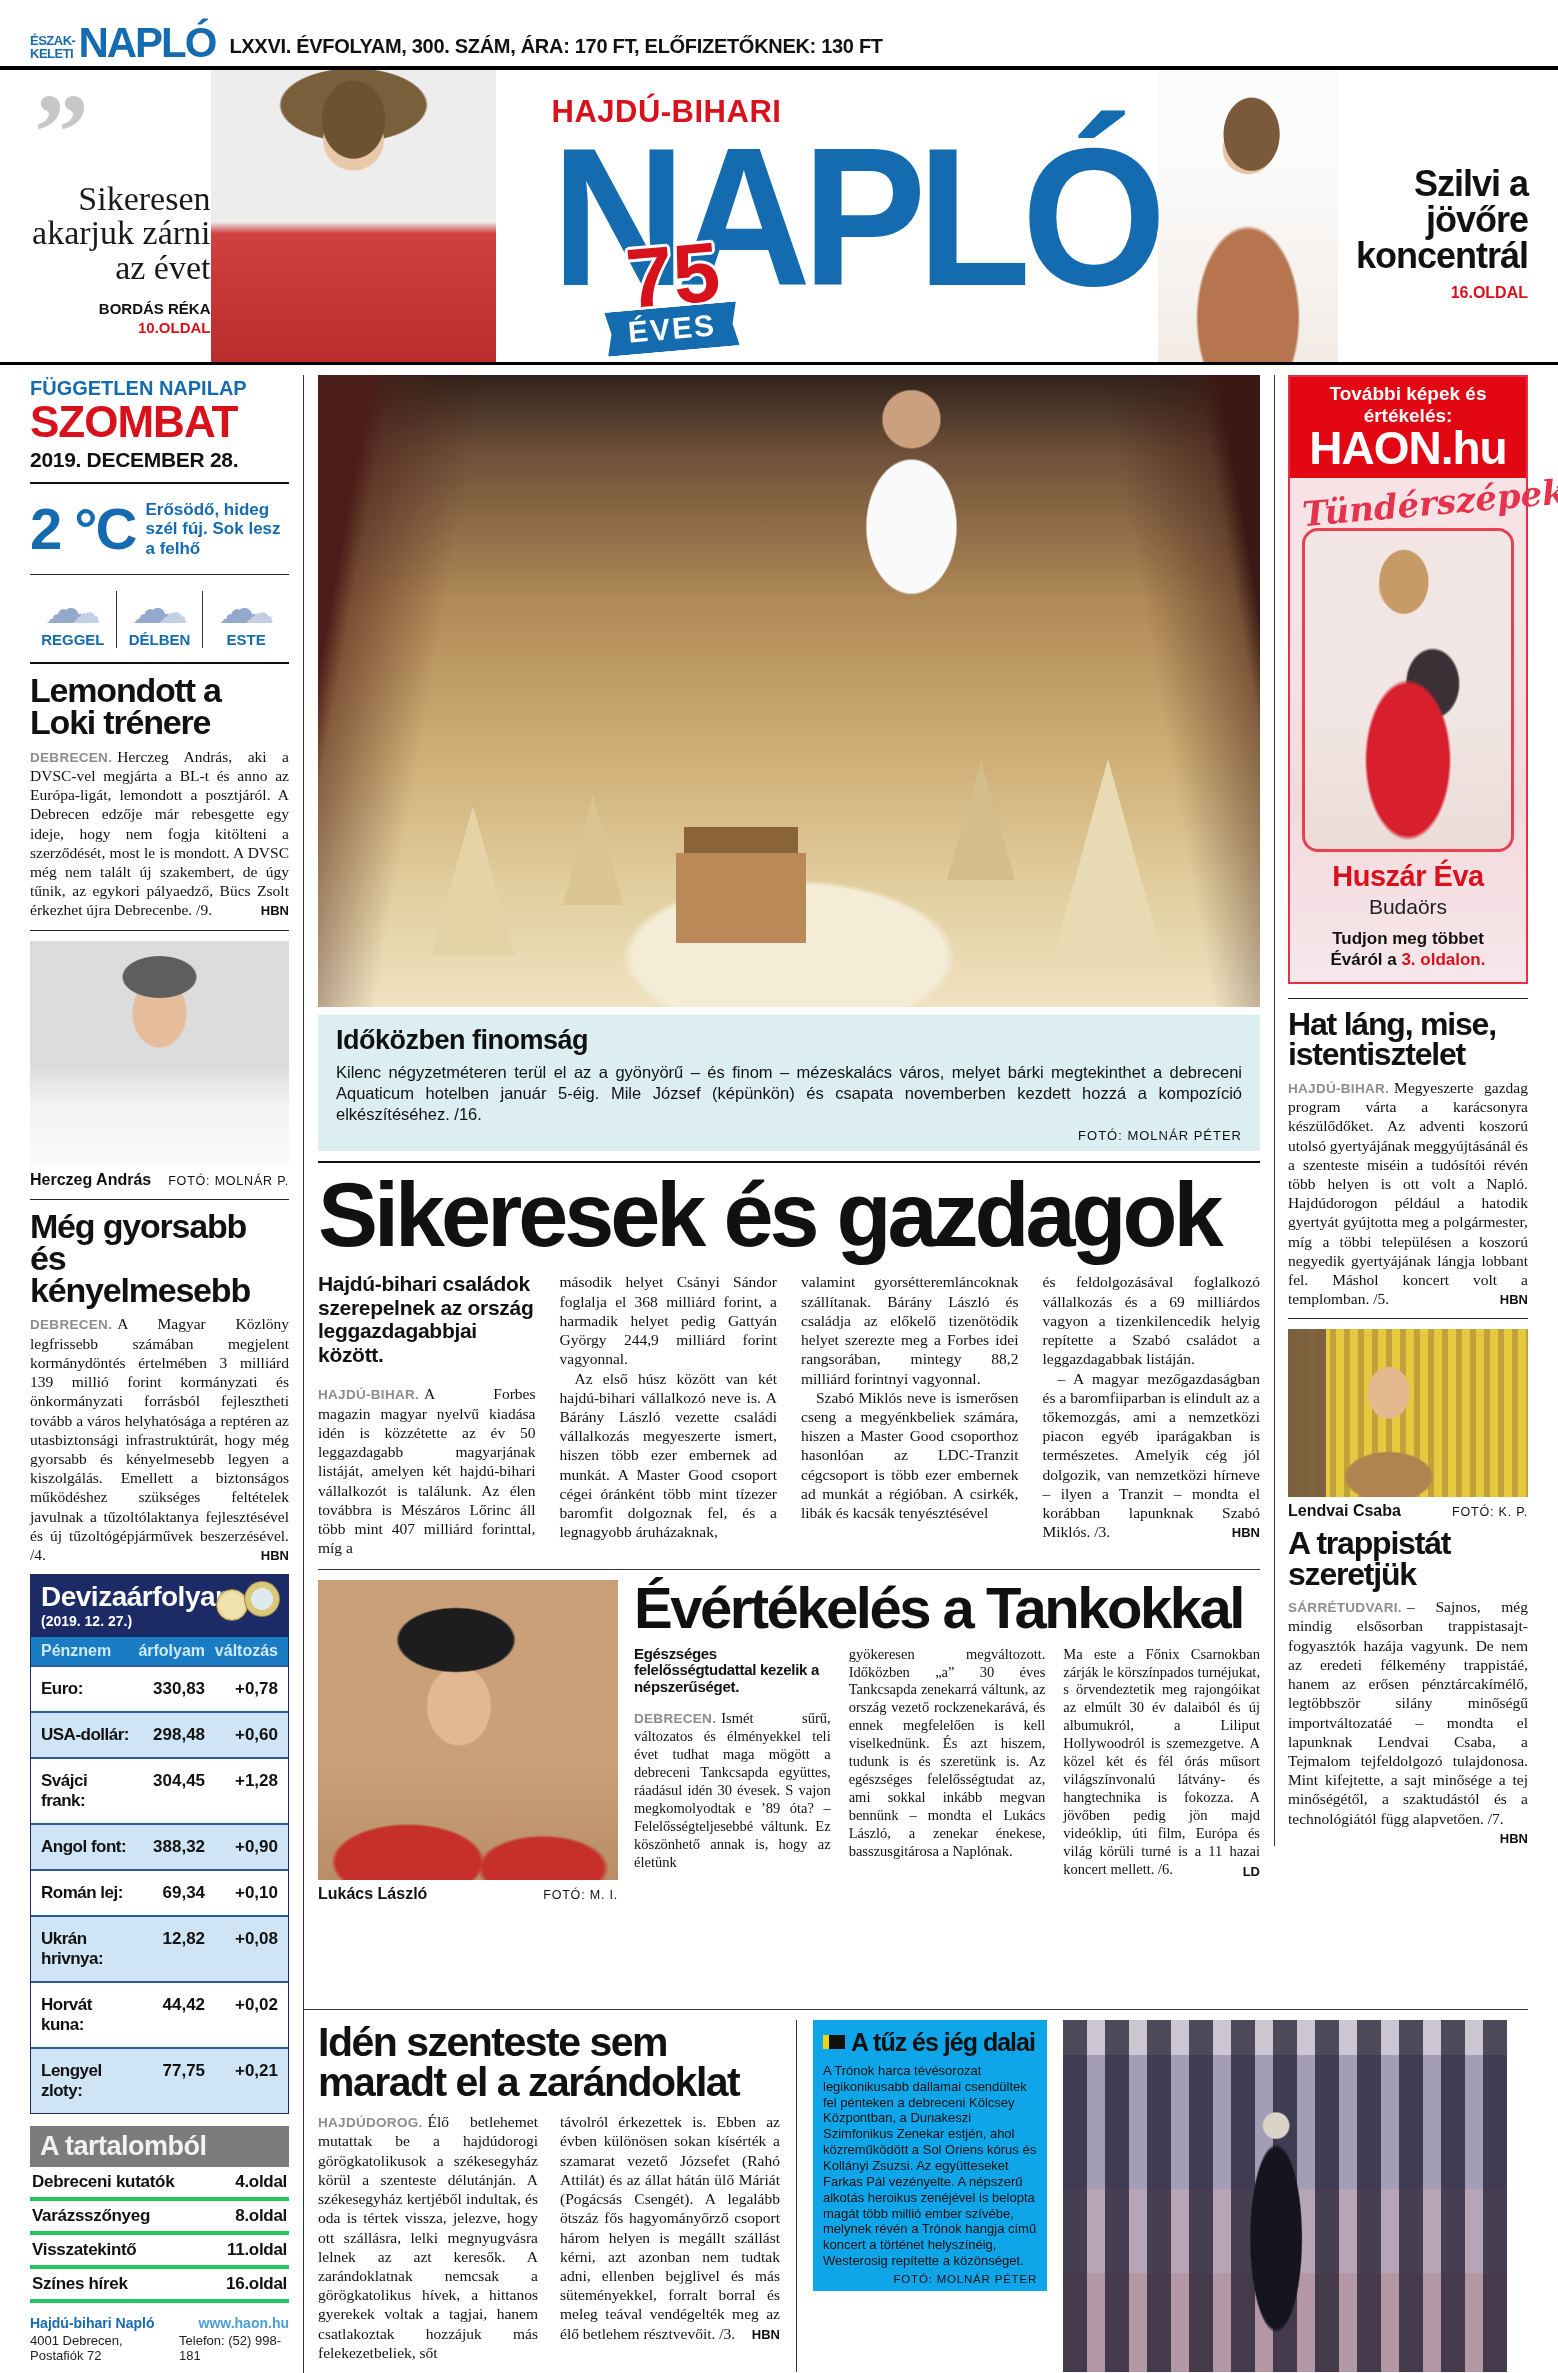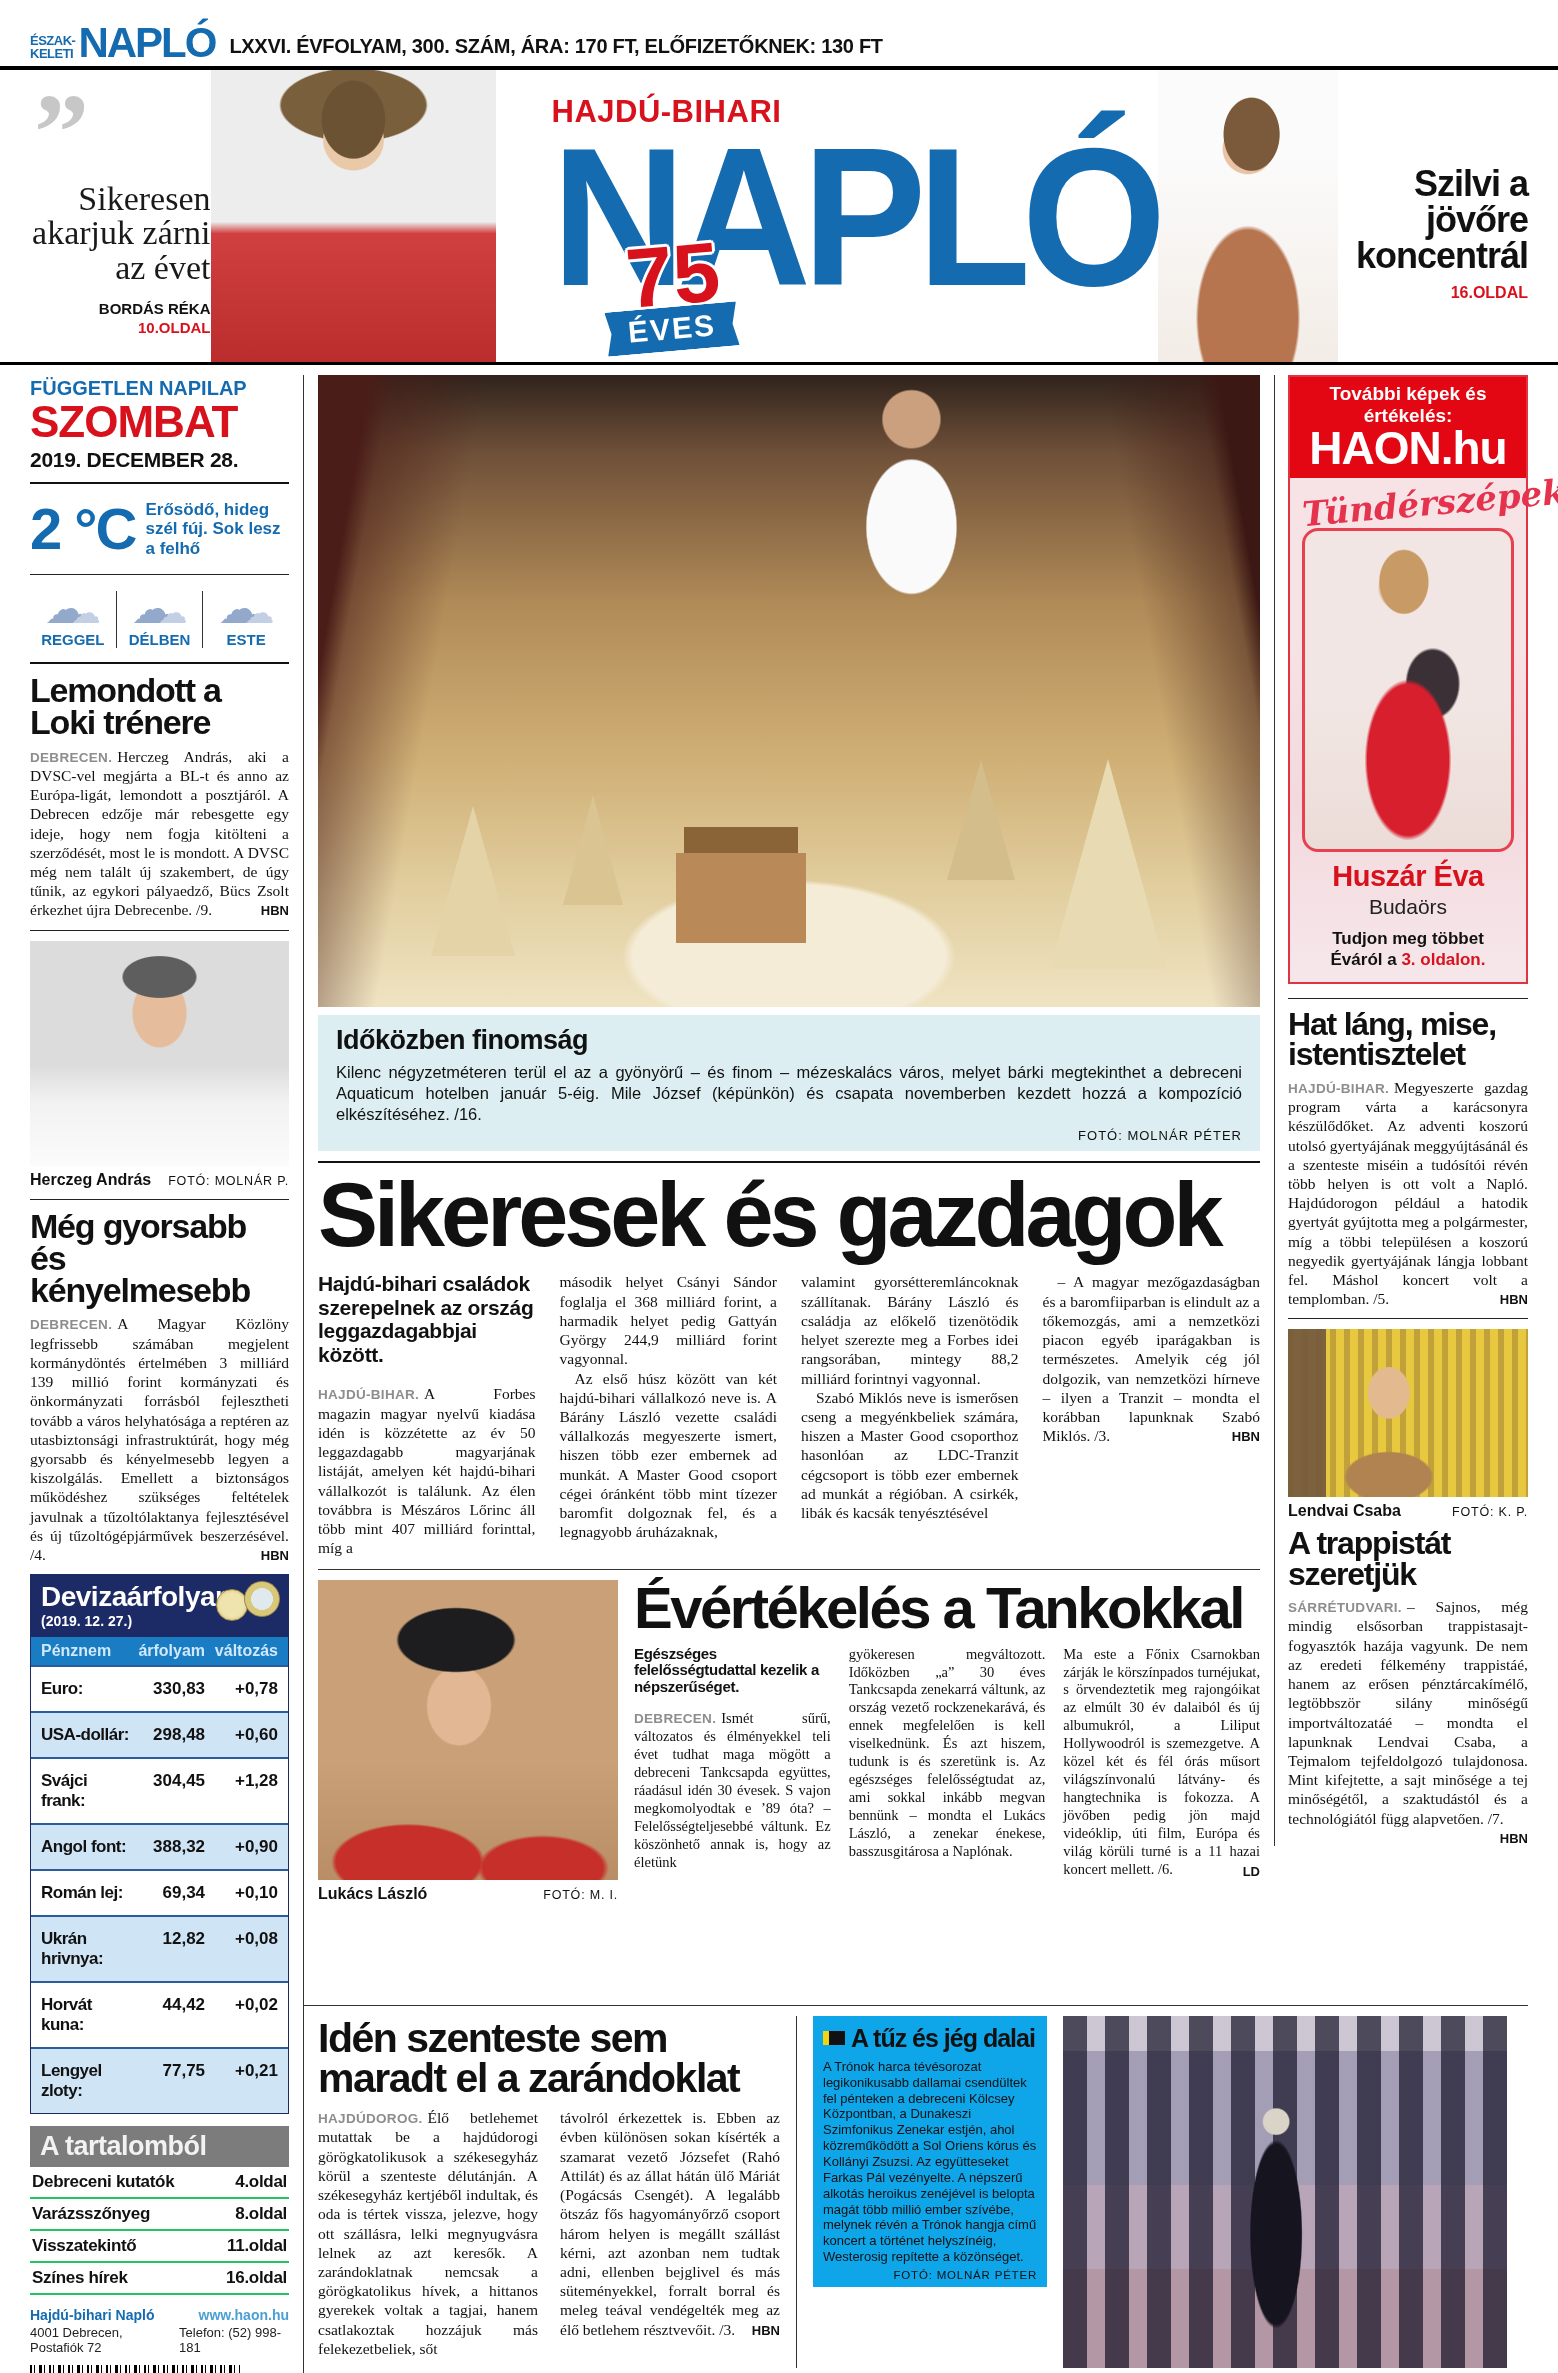--- a/index.html
+++ b/index.html
@@ -99,21 +99,21 @@
   .cur-row:nth-child(odd){background:#fff;}
   .cur-row:nth-child(even){background:#cfe4f5;}
   .cur-row span:nth-child(1){flex:1.25;letter-spacing:-0.5px;}
   .cur-row span:nth-child(2){flex:1;text-align:right;}
   .cur-row span:nth-child(3){flex:1;text-align:right;}
 
   
   .toc{margin-top:12px;}
   .toc-head{background:#7c7c7c;color:#f2f2f2;font:bold 27px/1.0 "Liberation Sans",sans-serif;padding:7px 10px;letter-spacing:-0.5px;}
   .toc-item{display:flex;justify-content:space-between;font:bold 17px "Liberation Sans",sans-serif;
-            padding:5px 2px;border-bottom:2px solid #22c55e;letter-spacing:-0.3px;}
+            padding:5px 2px;border-bottom:4px solid #22c55e;letter-spacing:-0.3px;}
   .imprint{margin-top:12px;font-family:"Liberation Sans",sans-serif;}
   .imp-r1{display:flex;justify-content:space-between;font-weight:bold;font-size:14px;color:#156bb0;}
   .imp-r1 .web{color:#4a9fd4;}
   .imp-r2{display:flex;justify-content:space-between;font-size:13px;color:#222;margin-top:2px;}
   .barcode{margin-top:10px;width:210px;}
   .bars{height:60px;background:repeating-linear-gradient(90deg,#000 0 2px,#fff 2px 4px,#000 4px 5px,#fff 5px 9px,#000 9px 12px,#fff 12px 14px,#000 14px 15px,#fff 15px 19px);}
   .bar-digits{font:15px "Liberation Sans",sans-serif;letter-spacing:3px;margin-top:2px;}
 
   
   .main-photo{height:632px;position:relative;background:
@@ -404,20 +404,21 @@
           </div>
           <div class="c">
             <p class="art-body">második helyet Csányi Sándor foglalja el 368 milliárd forint, a harmadik helyet pedig Gattyán György 244,9 milliárd forint vagyonnal.</p>
             <p class="art-body ind">Az első húsz között van két hajdú-bihari vállalkozó neve is. A Bárány László vezette családi vállalkozás megyeszerte ismert, hiszen több ezer embernek ad munkát. A Master Good csoport cégei óránként több mint tízezer baromfit dolgoznak fel, és a legnagyobb áruházaknak,</p>
           </div>
           <div class="c">
             <p class="art-body">valamint gyorsétteremláncoknak szállítanak. Bárány László és családja az előkelő tizenötödik helyet szerezte meg a Forbes idei rangsorában, mintegy 88,2 milliárd forintnyi vagyonnal.</p>
             <p class="art-body ind">Szabó Miklós neve is ismerősen cseng a megyénkbeliek számára, hiszen a Master Good csoporthoz hasonlóan az LDC-Tranzit cégcsoport is több ezer embernek ad munkát a régióban. A csirkék, libák és kacsák tenyésztésével</p>
           </div>
           <div class="c">
+            <p class="art-body">és feldolgozásával foglalkozó vállalkozás és a 69 milliárdos vagyon a tizenkilencedik helyig repítette a Szabó családot a leggazdagabbak listáján.</p>
             <p class="art-body ind">
               <span>– A magyar mezőgazdaságban és a baromfiiparban is elindult az a tőkemozgás, ami a nemzetközi piacon egyéb iparágakban is természetes. Amelyik cég jól dolgozik, van nemzetközi hírneve – ilyen a Tranzit – mondta el korábban lapunknak Szabó Miklós. /3.</span>
               <span class="src">HBN</span>
             </p>
           </div>
         </div>
       </article>
 
       <div class="tank">
         <div class="tank-left">

